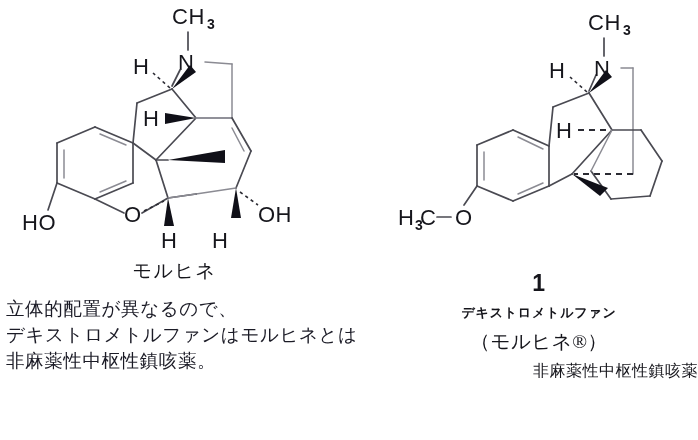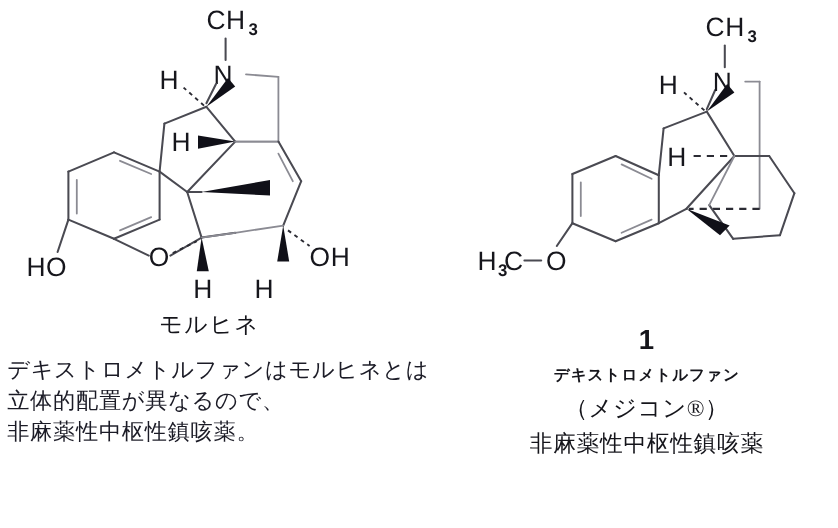--- a/index.html
+++ b/index.html
@@ -113,23 +113,24 @@
     line-height: 29px;
     letter-spacing: 0.8px;
     font-weight: bold;
   }
   .rc-brand {
     font-size: 19.5px;
     line-height: 29px;
     letter-spacing: 0.5px;
   }
   .rc-class {
-    font-size: 19px;
+    font-size: 16px;
     line-height: 29px;
     letter-spacing: 0.5px;
+    text-align: right;
   }
 </style>
 </head>
 <body>
 
 <div class="canvas">
 
   <svg width="698" height="440" viewBox="0 0 698 440">
 
     <g>
@@ -269,23 +270,23 @@
       </g>
 
       <polygon class="wedge" points="572,174 600,196 608,188"></polygon>
     </g>
   </svg>
 </div>
 
 <div class="label-morphine">モルヒネ</div>
 
 <div class="note">
+  <div>立体的配置が異なるので、</div>
   <div>デキストロメトルファンはモルヒネとは</div>
-  <div>立体的配置が異なるので、</div>
   <div>非麻薬性中枢性鎮咳薬。</div>
 </div>
 
 <div class="right-caption">
   <div class="rc-number">1</div>
   <div class="rc-name">デキストロメトルファン</div>
-  <div class="rc-brand">（メジコン®）</div>
+  <div class="rc-brand">（モルヒネ®）</div>
   <div class="rc-class">非麻薬性中枢性鎮咳薬</div>
 </div>
 
 </body></html>

